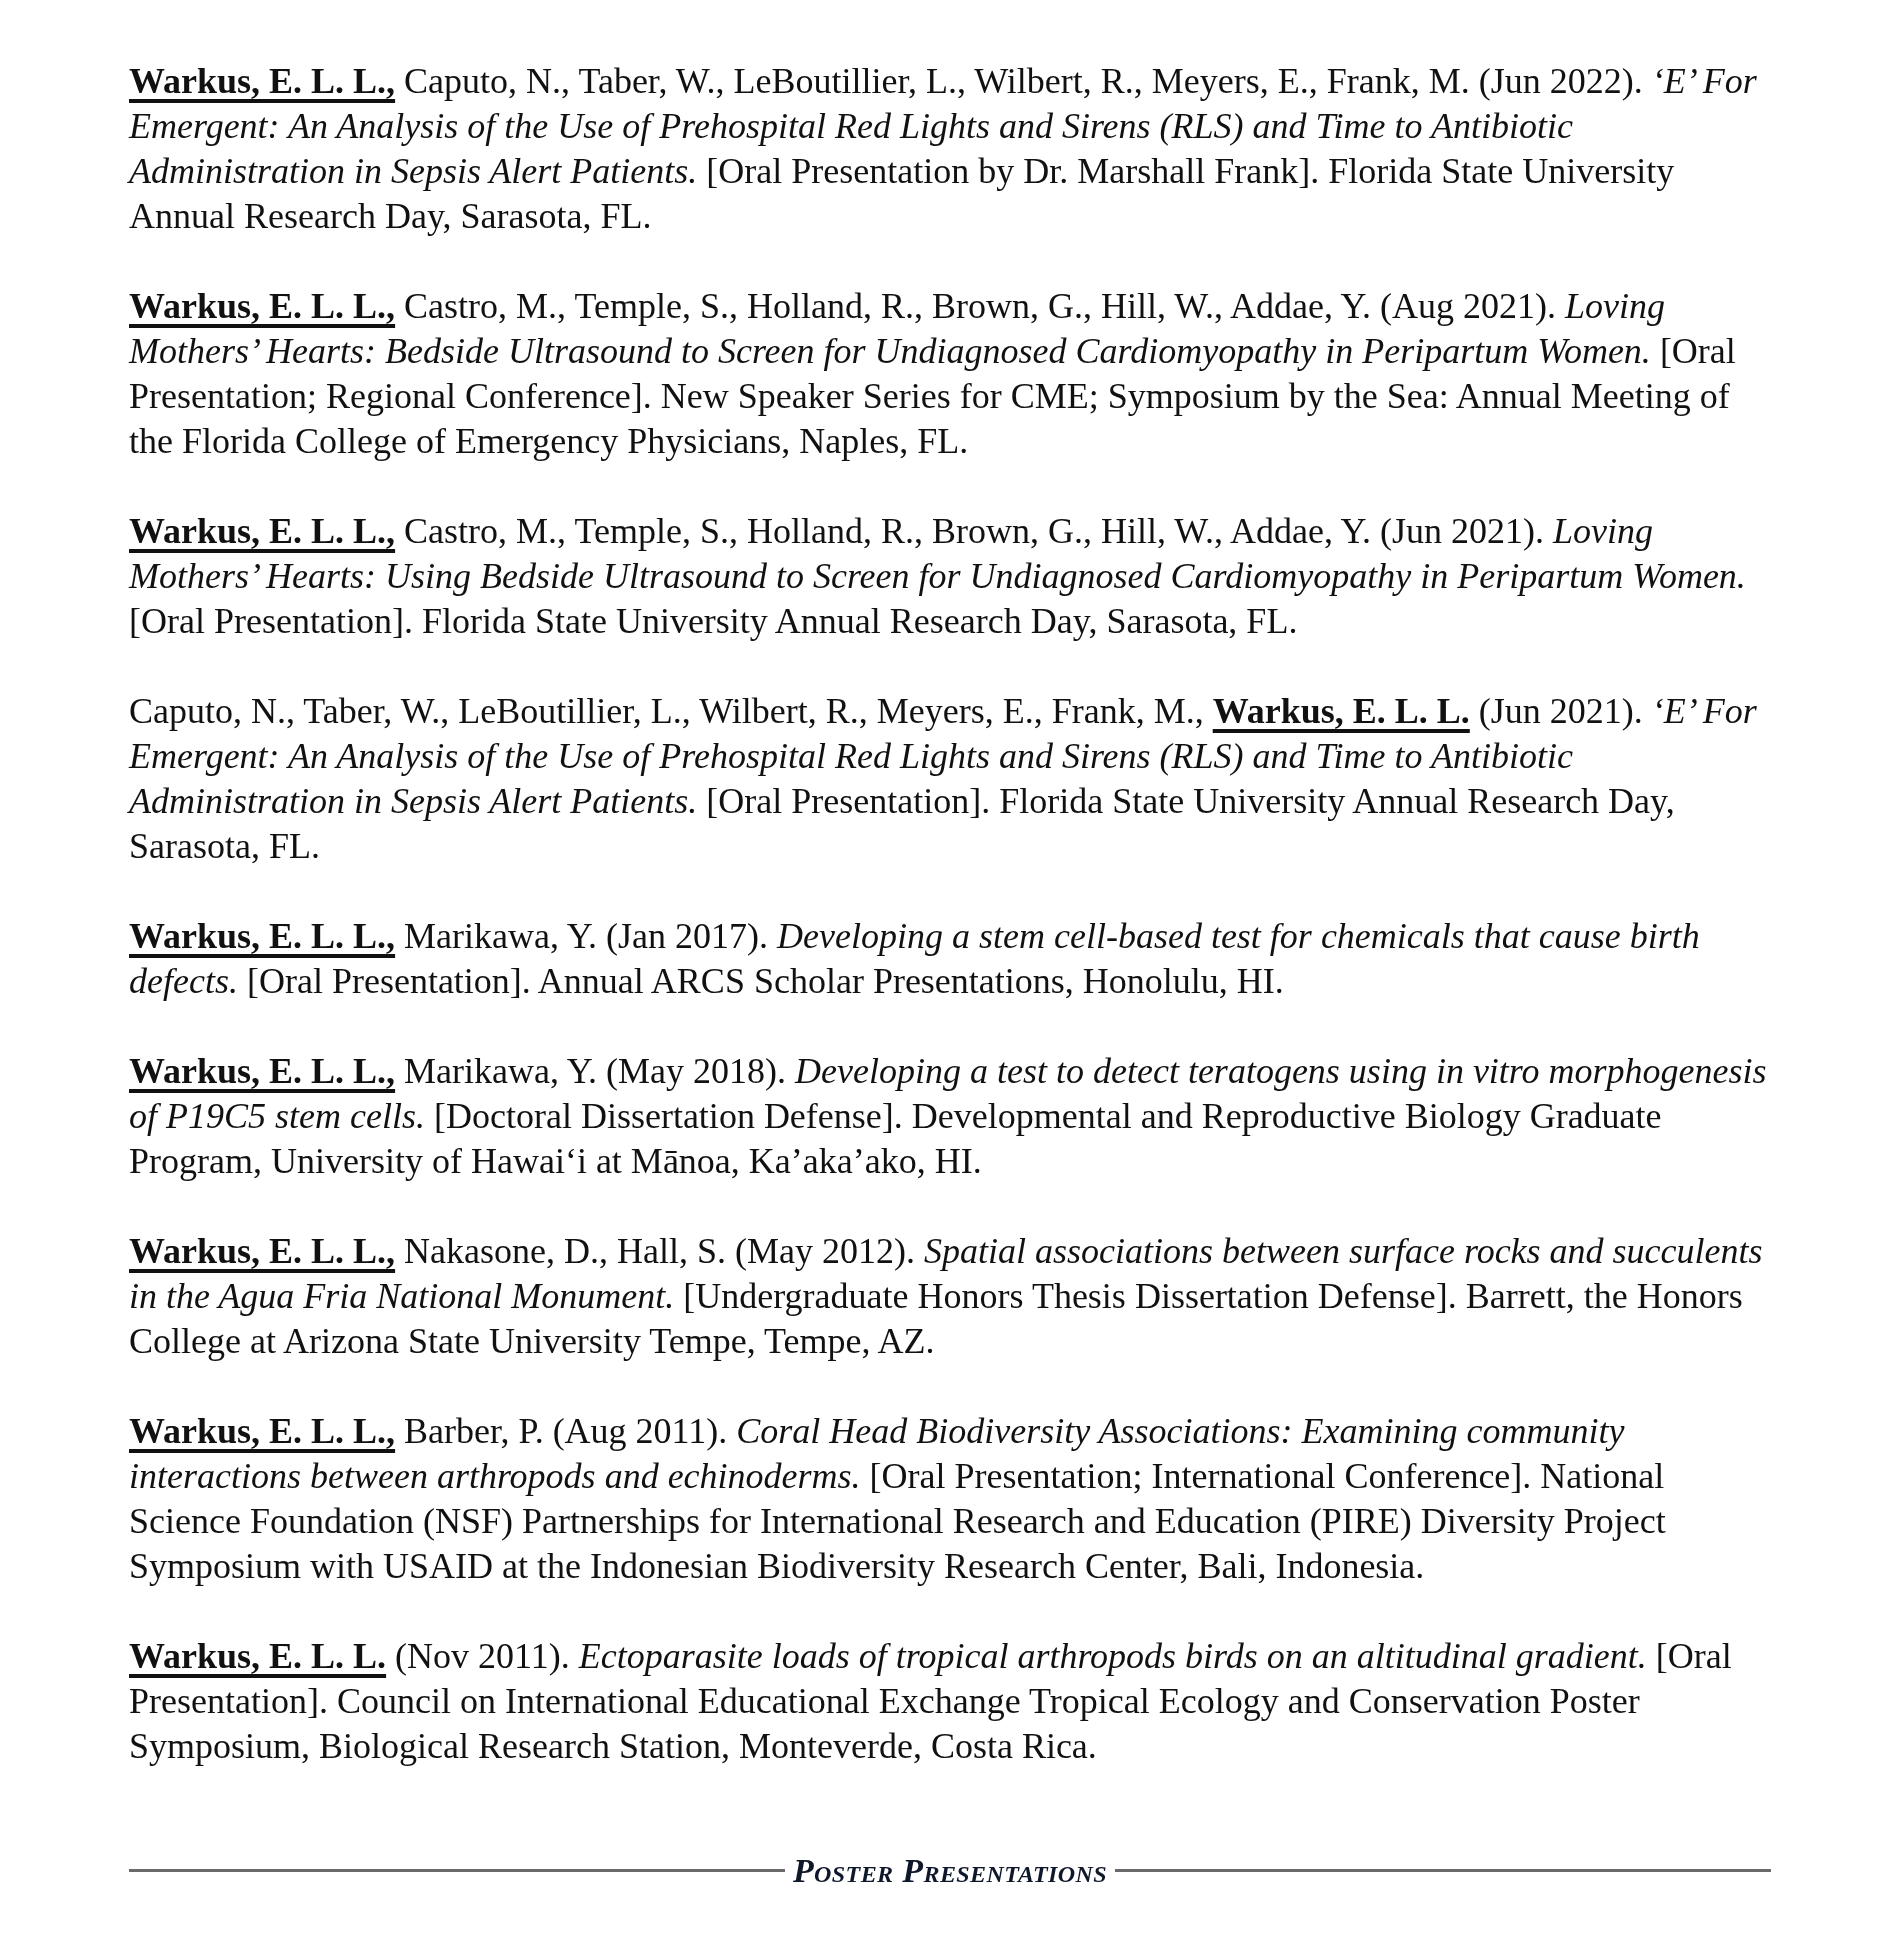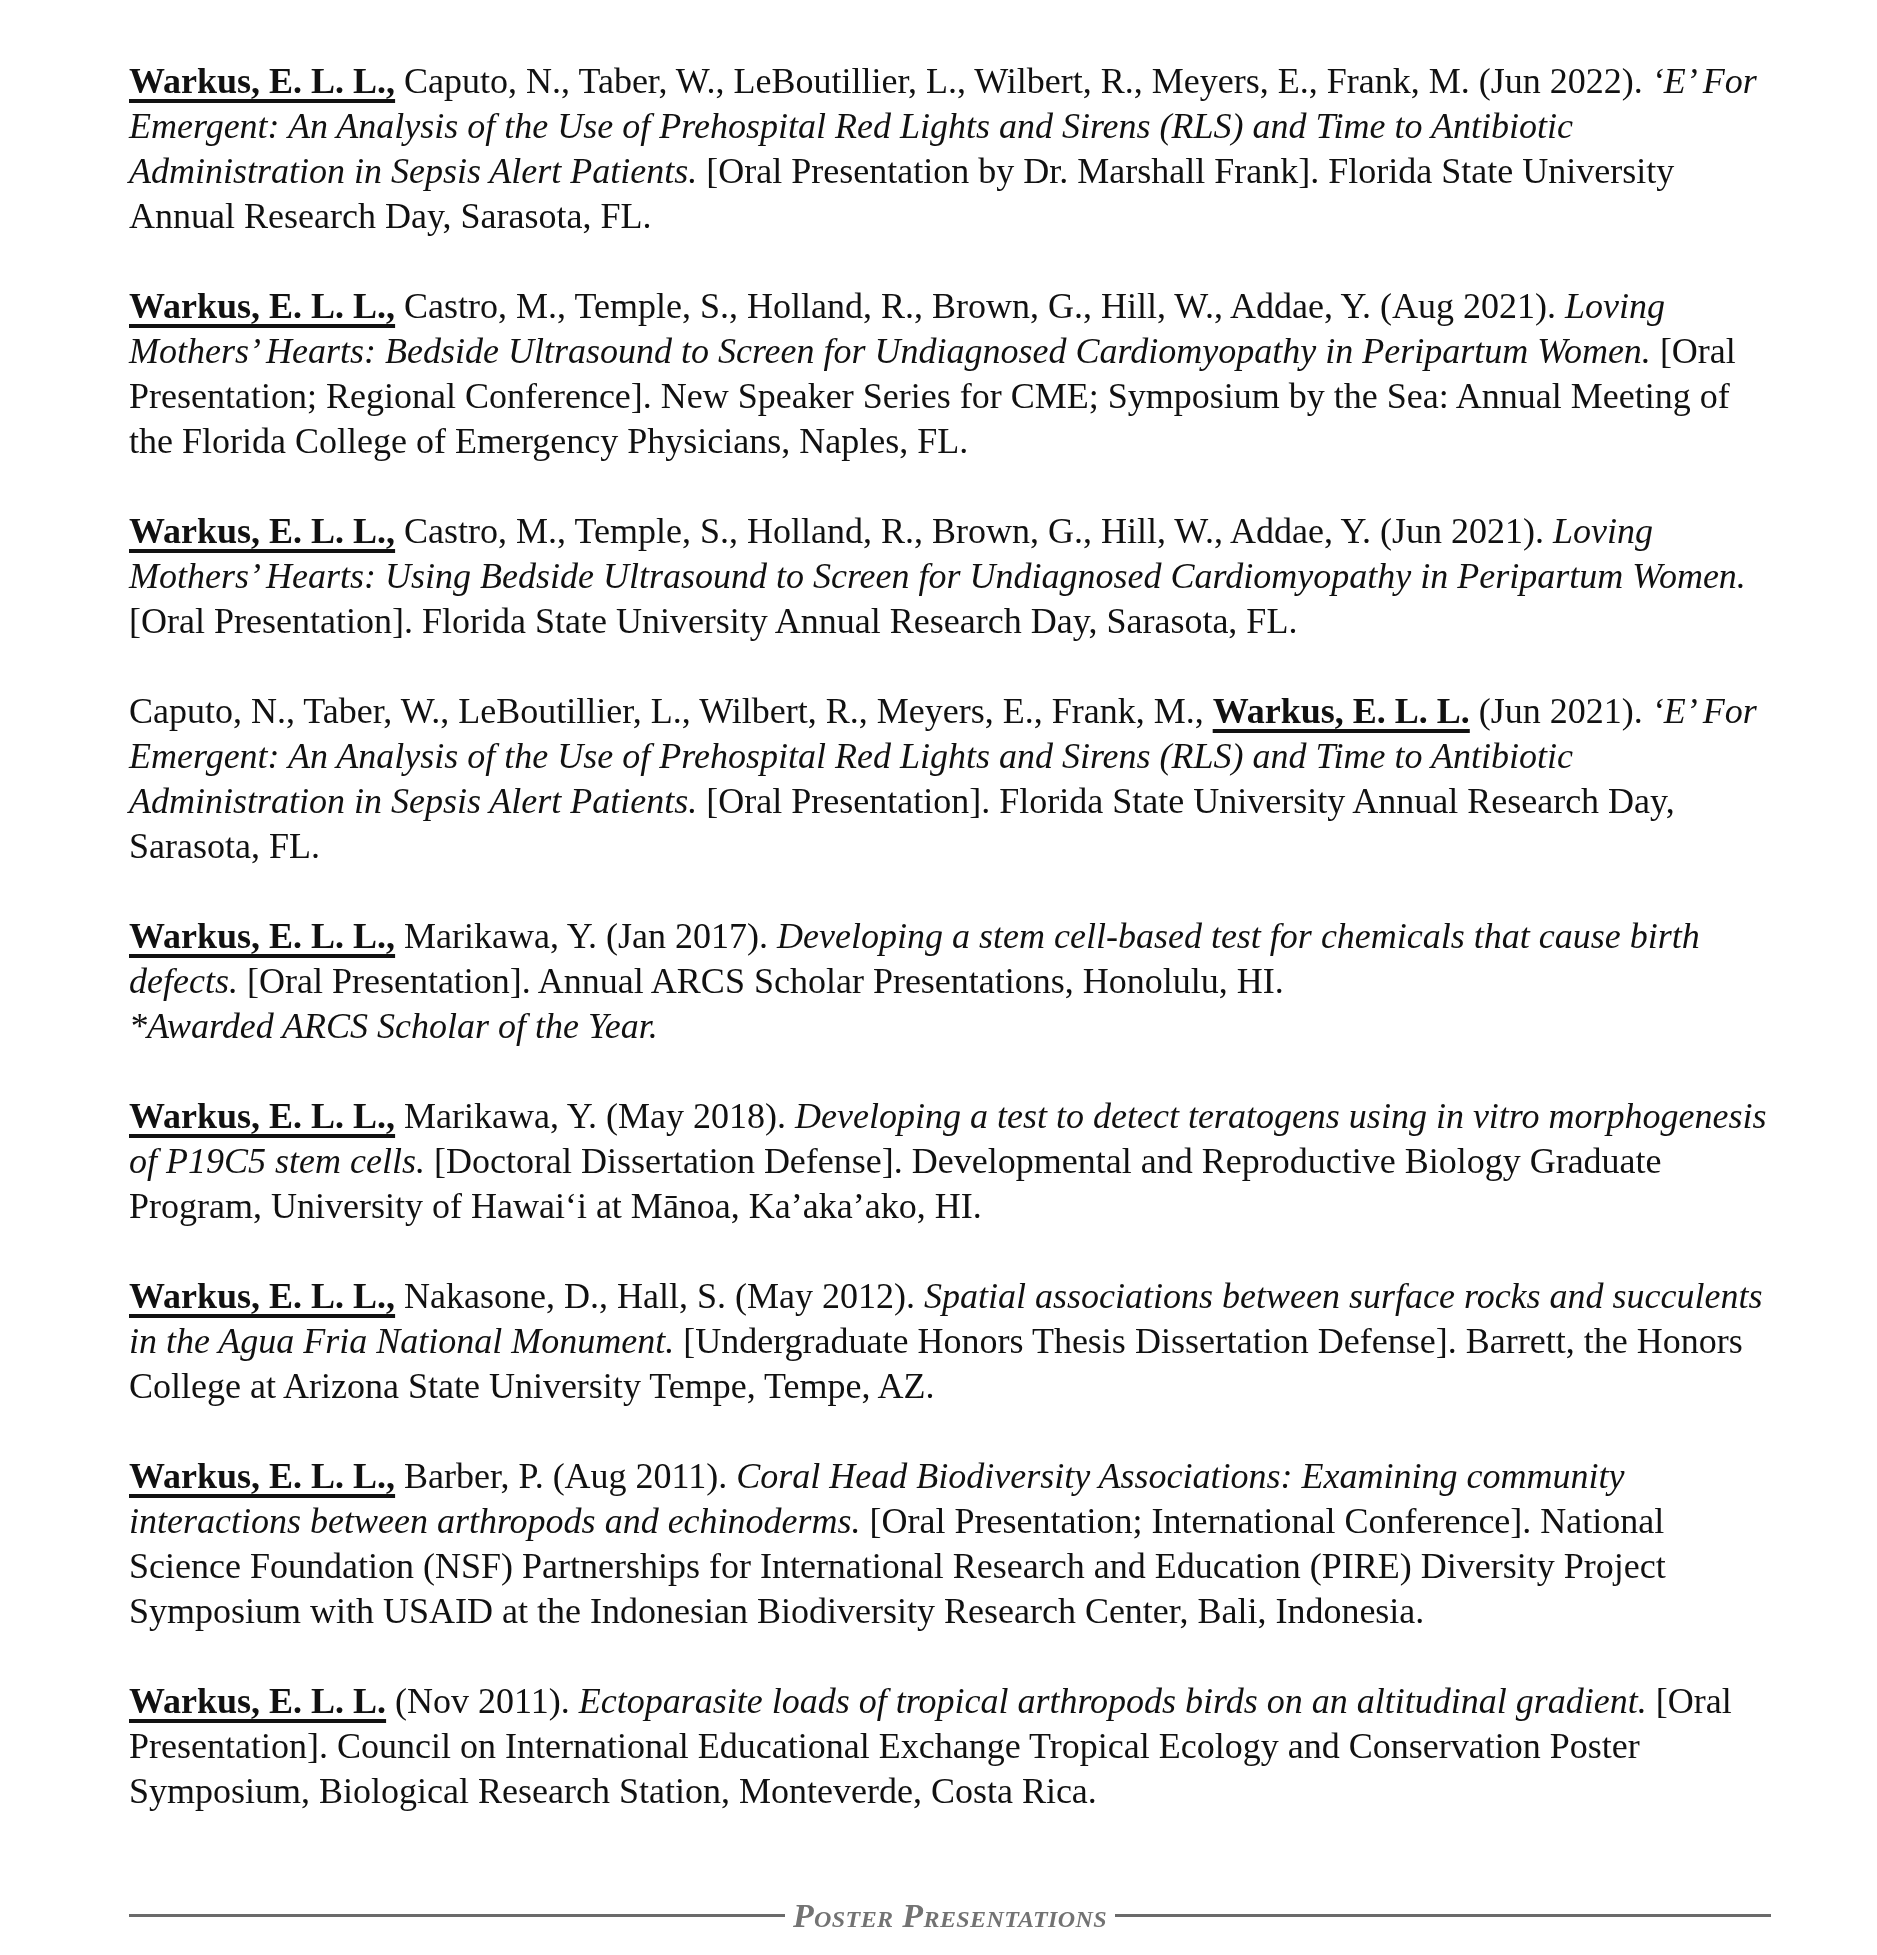--- a/index.html
+++ b/index.html
@@ -14,21 +14,21 @@
   .entry { margin: 12px 0 45px 0; }
   .author-self { font-weight: bold; text-decoration: underline; text-decoration-thickness: 3.5px; text-underline-offset: 5.5px; }
   .title { font-style: italic; }
   .note { font-style: italic; display: block; }
   .section-heading {
     display: flex; align-items: center; margin: 78px 0 59px 0; height: 47px;
   }
   .section-heading .rule { flex: 1; height: 2.7px; background: #6a6a6a; }
   .section-heading .label {
     font-family: "Liberation Serif", serif; font-style: italic; font-weight: bold; font-size: 34px;
-    padding: 0 7.8px; color: #737373; font-variant: small-caps; letter-spacing: 0.4px;
+    padding: 0 7.8px; color: #0f172a; font-variant: small-caps; letter-spacing: 0.4px;
   }
 </style>
 </head>
 <body>
 
 <div class="page">
   <div class="content">
 
     <div class="entry">
       <span class="author-self">Warkus, E. L. L.,</span><span> Caputo, N., Taber, W., LeBoutillier, L., Wilbert, R., Meyers, E., Frank, M. (Jun 2022). </span><span class="title">‘E’ For Emergent: An Analysis of the Use of Prehospital Red Lights and Sirens (RLS) and Time to Antibiotic Administration in Sepsis Alert Patients.</span><span> [Oral Presentation by Dr. Marshall Frank]. Florida State University Annual Research Day, Sarasota, FL.</span>
@@ -41,21 +41,20 @@
     <div class="entry">
       <span class="author-self">Warkus, E. L. L.,</span><span> Castro, M., Temple, S., Holland, R., Brown, G., Hill, W., Addae, Y. (Jun 2021). </span><span class="title">Loving Mothers’ Hearts: Using Bedside Ultrasound to Screen for Undiagnosed Cardiomyopathy in Peripartum Women.</span><span> [Oral Presentation]. Florida State University Annual Research Day, Sarasota, FL.</span>
     </div>
 
     <div class="entry">
       <span>Caputo, N., Taber, W., LeBoutillier, L., Wilbert, R., Meyers, E., Frank, M., </span><span class="author-self">Warkus, E. L. L.</span><span> (Jun 2021). </span><span class="title">‘E’ For Emergent: An Analysis of the Use of Prehospital Red Lights and Sirens (RLS) and Time to Antibiotic Administration in Sepsis Alert Patients.</span><span> [Oral Presentation]. Florida State University Annual Research Day, Sarasota, FL.</span>
     </div>
 
     <div class="entry">
       <span class="author-self">Warkus, E. L. L.,</span><span> Marikawa, Y. (Jan 2017). </span><span class="title">Developing a stem cell-based test for chemicals that cause birth defects.</span><span> [Oral Presentation]. Annual ARCS Scholar Presentations, Honolulu, HI.</span>
-      <span class="note">*Awarded ARCS Scholar of the Year.</span>
     </div>
 
     <div class="entry">
       <span class="author-self">Warkus, E. L. L.,</span><span> Marikawa, Y. (May 2018). </span><span class="title">Developing a test to detect teratogens using in vitro morphogenesis of P19C5 stem cells.</span><span> [Doctoral Dissertation Defense]. Developmental and Reproductive Biology Graduate Program, University of Hawai‘i at Mānoa, Ka’aka’ako, HI.</span>
     </div>
 
     <div class="entry">
       <span class="author-self">Warkus, E. L. L.,</span><span> Nakasone, D., Hall, S. (May 2012). </span><span class="title">Spatial associations between surface rocks and succulents in the Agua Fria National Monument.</span><span> [Undergraduate Honors Thesis Dissertation Defense]. Barrett, the Honors College at Arizona State University Tempe, Tempe, AZ.</span>
     </div>
 

